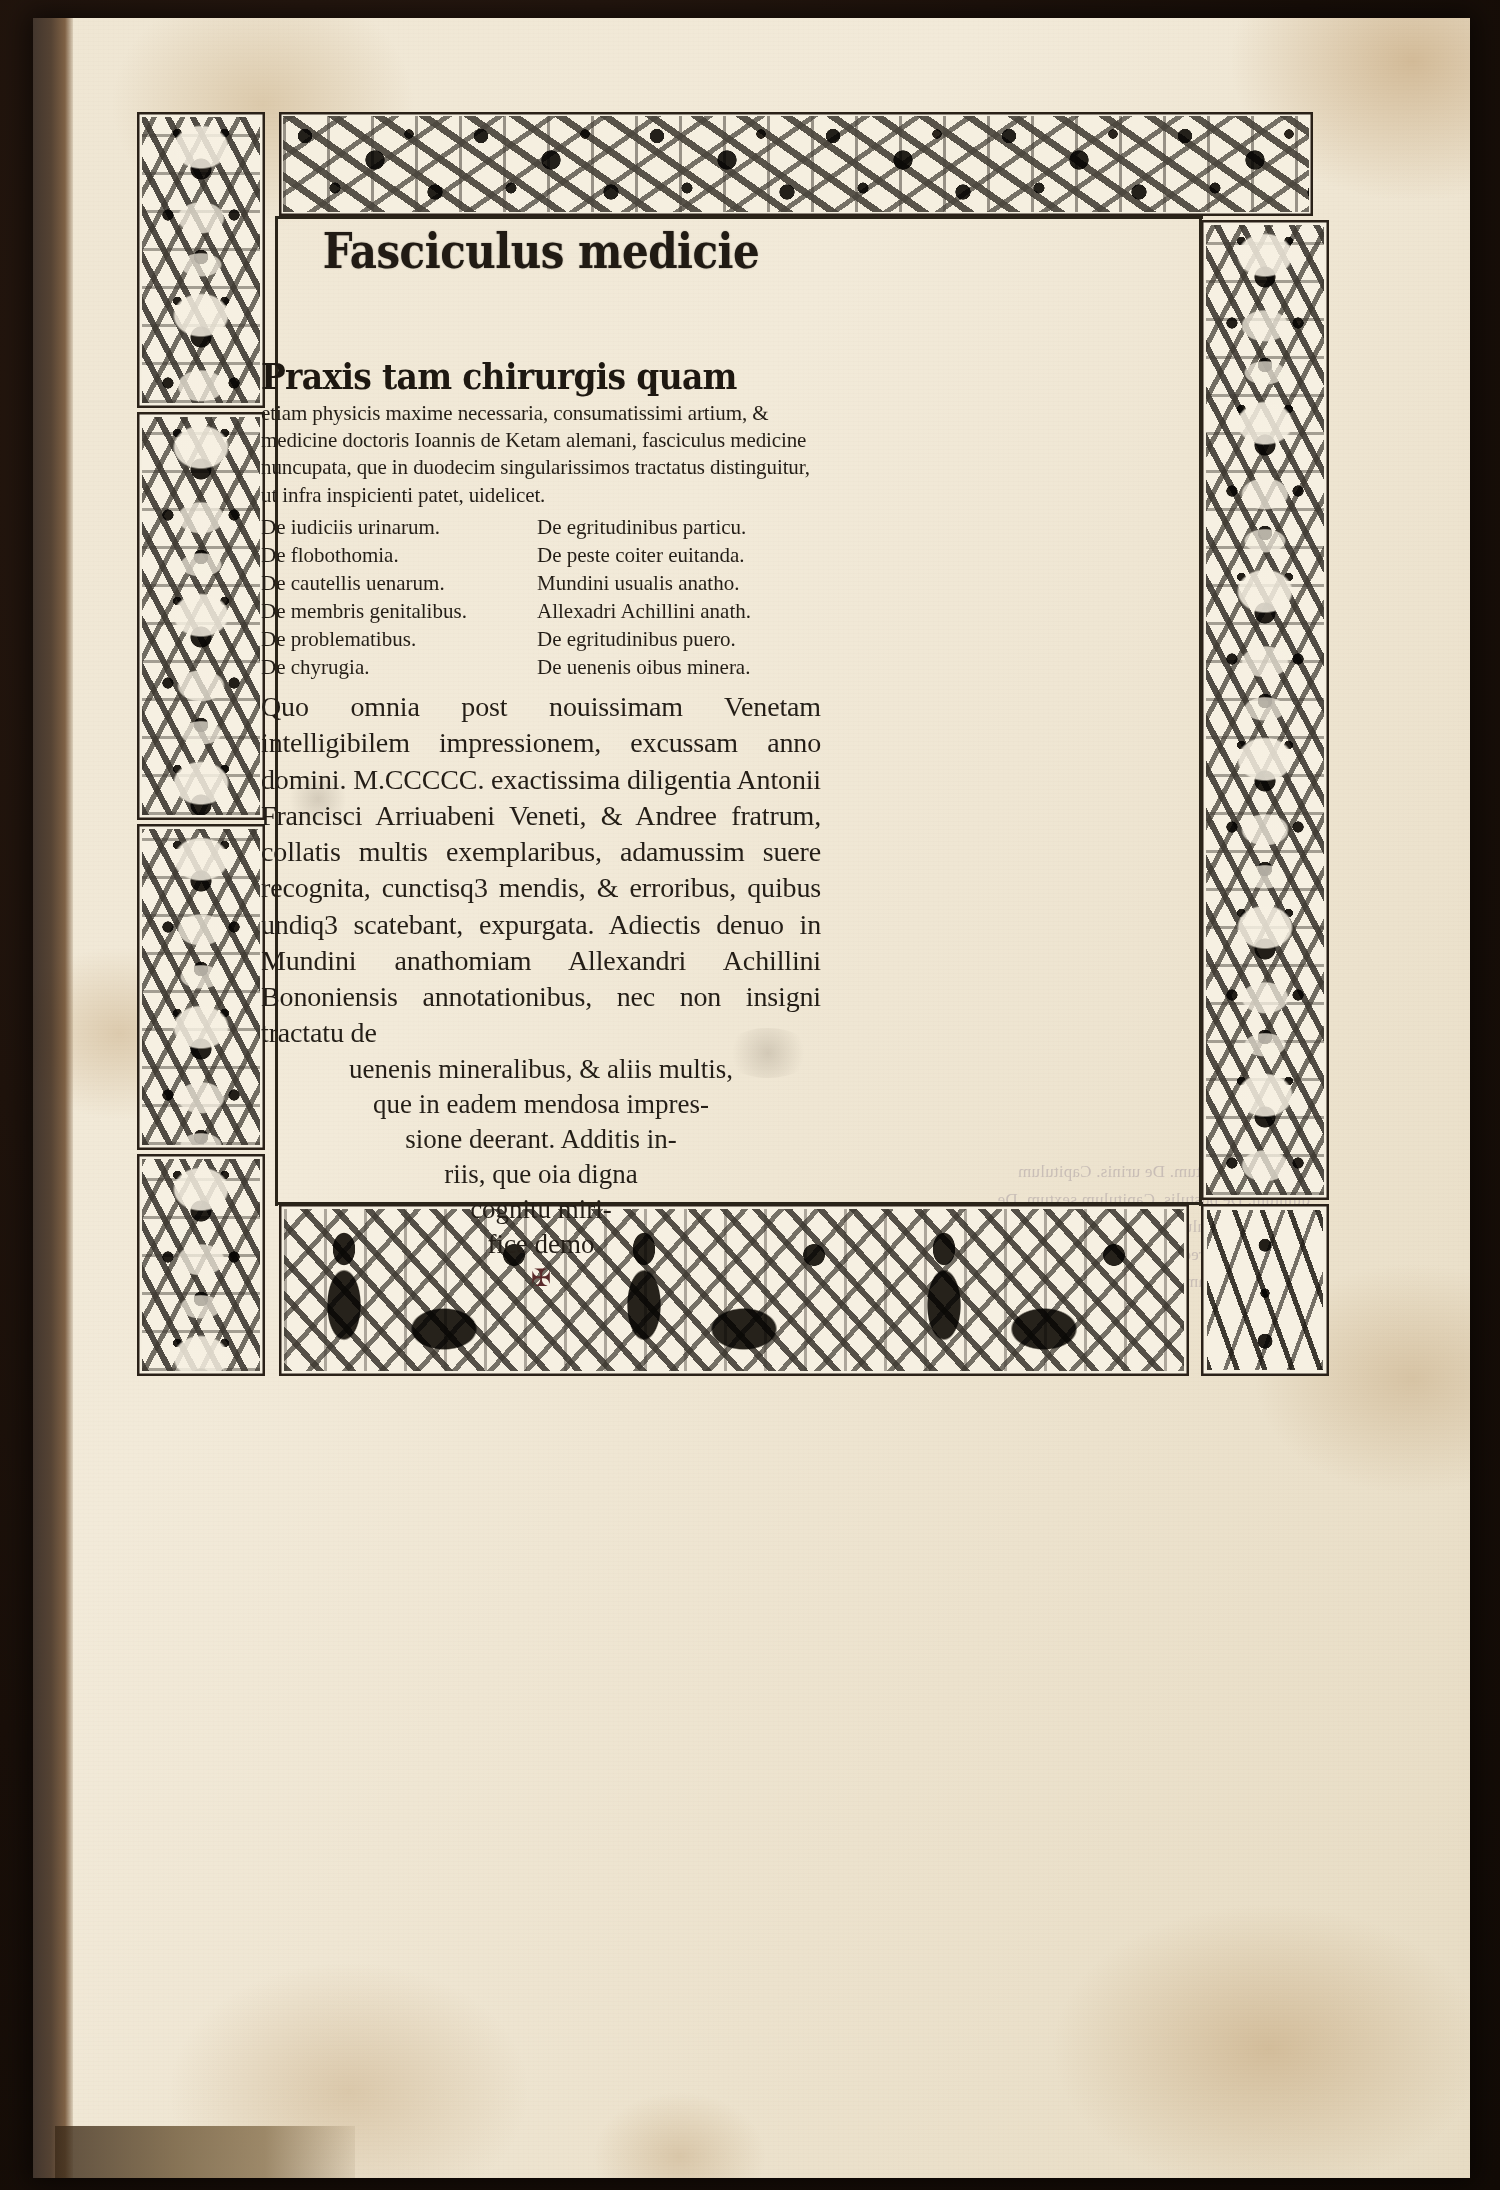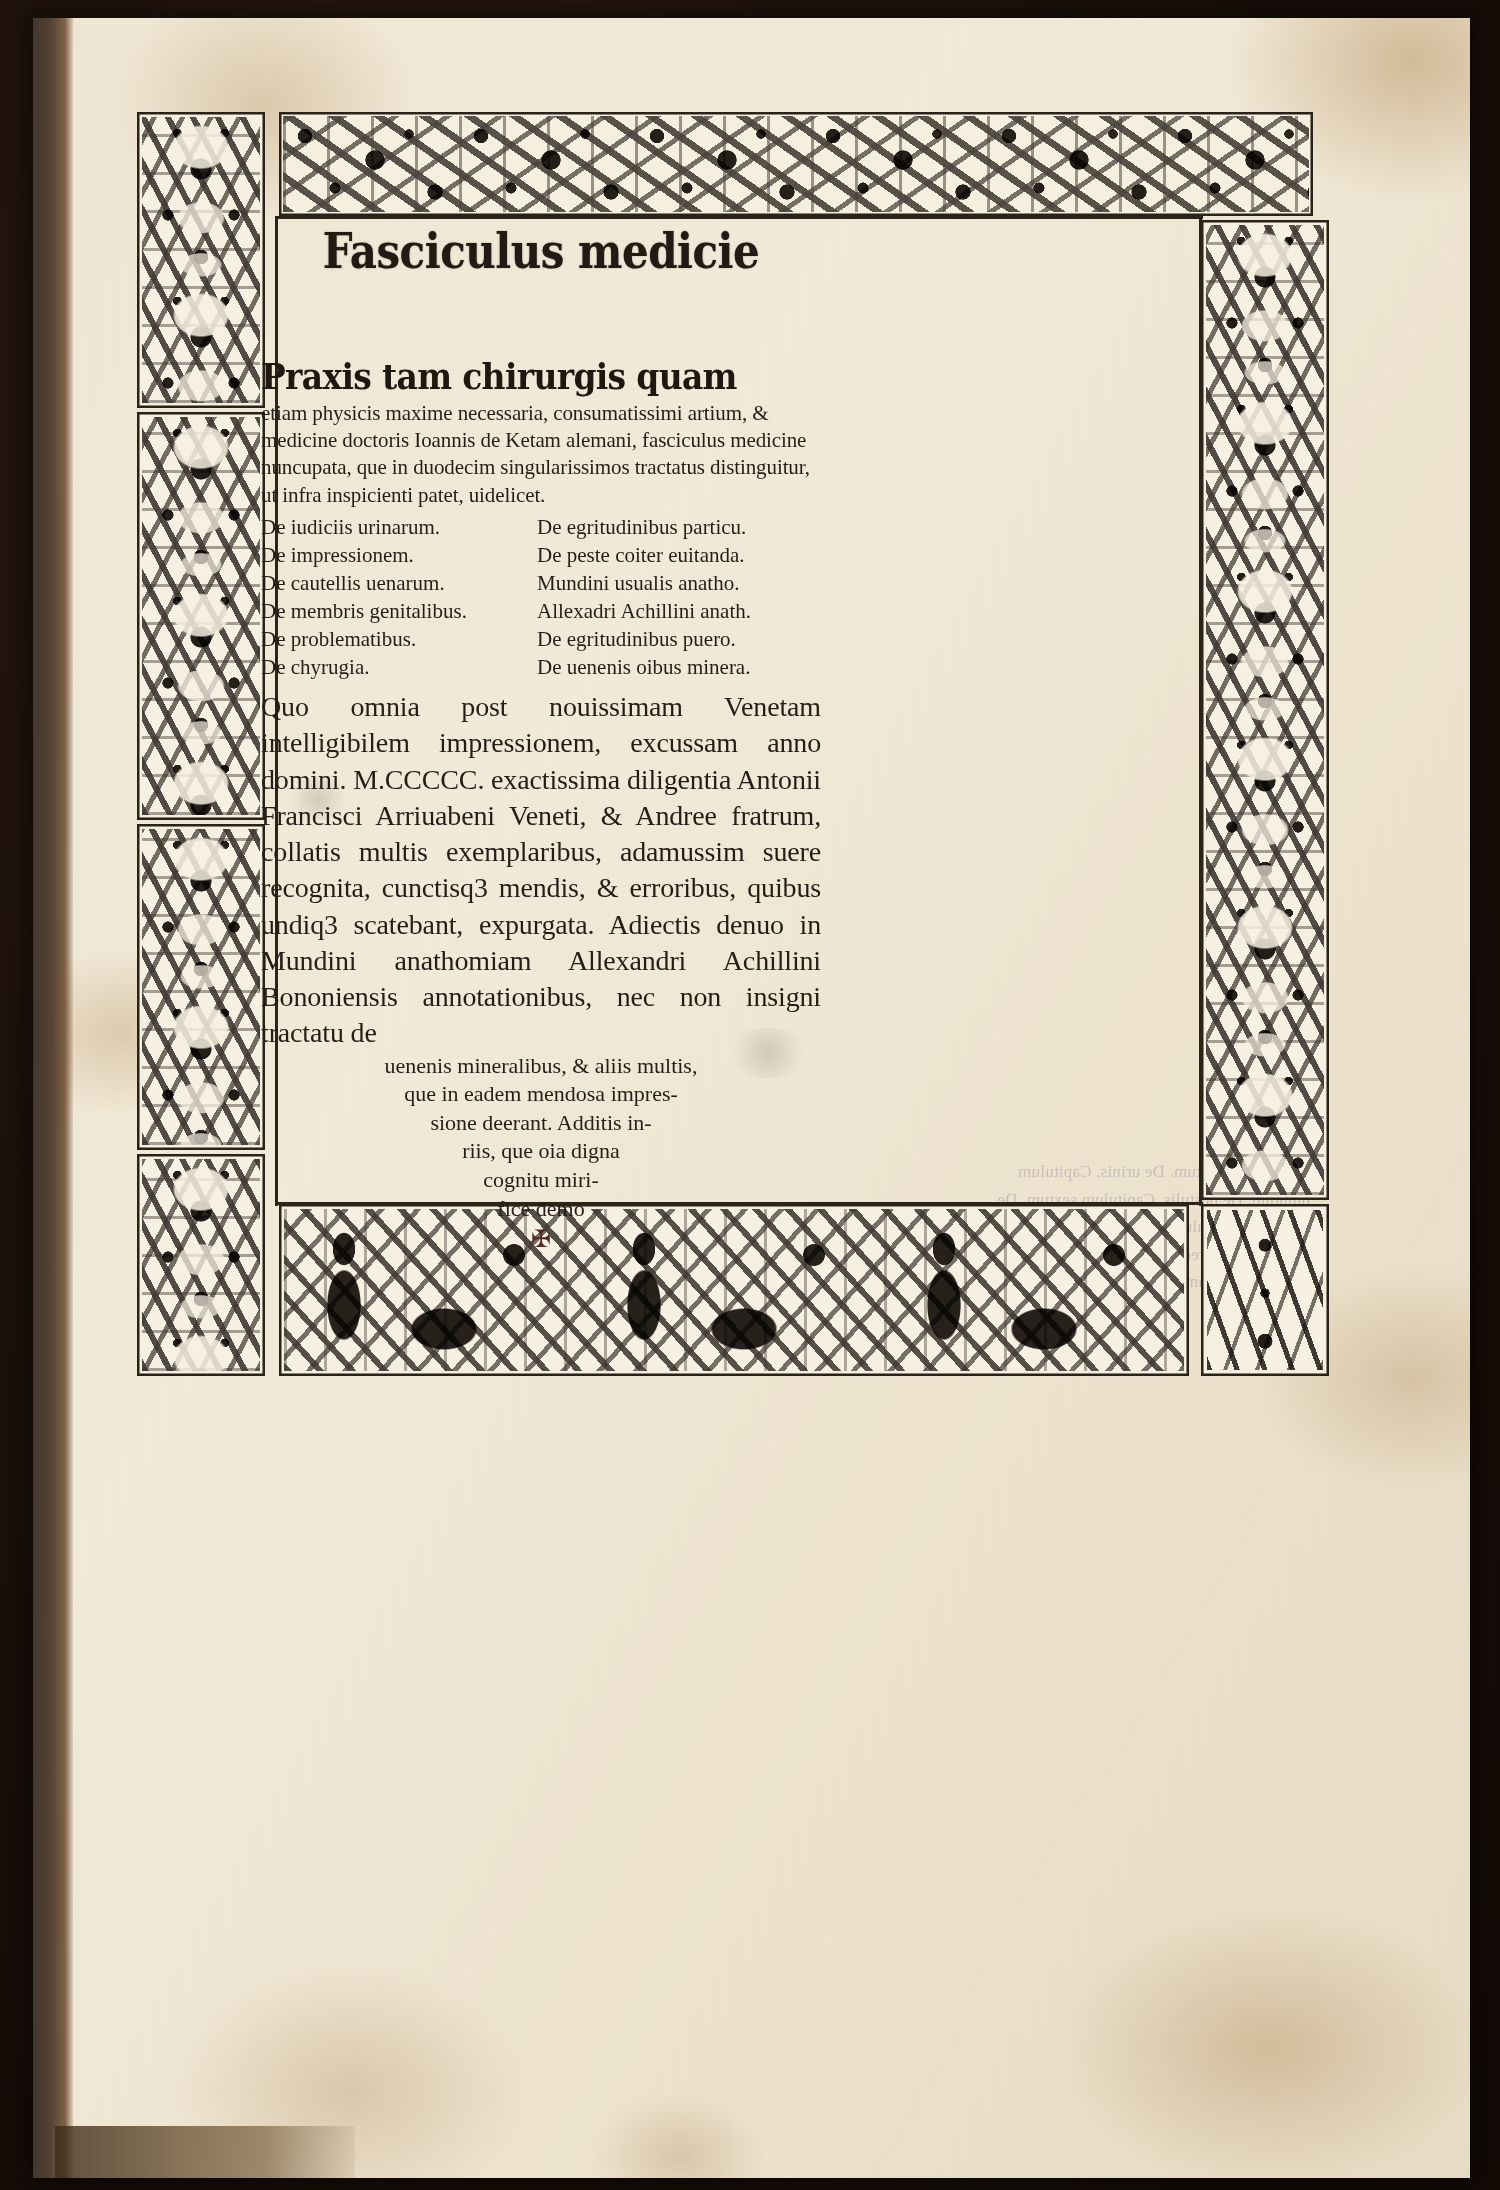--- a/index.html
+++ b/index.html
@@ -271,21 +271,21 @@
   .contents span { white-space: nowrap; }
   .para {
     font-size: 28px;
     line-height: 1.295;
     letter-spacing: -0.15px;
     margin: 2px 0 0 0;
     color: #241e17;
     text-align: justify;
   }
   .funnel {
-    font-size: 22px;
+    font-size: 27px;
     line-height: 1.30;
     color: #241e17;
   }
   .funnel div { text-align: center; }
   .maltese {
     text-align: center;
     font-size: 24px;
     line-height: 1;
     margin-top: 4px;
     color: #5a2a2a;
@@ -352,21 +352,21 @@
 
     <h1 class="headline-gothic">Fasciculus medicie</h1>
 
     <div class="title-big">Praxis tam chirurgis quam</div>
 
     <p class="lead">etiam physicis maxime necessaria, consumatissimi artium, &amp; medicine doctoris Ioannis de Ketam alemani, fasciculus medicine nuncupata, que in duodecim singularissimos tractatus distinguitur, ut infra inspicienti patet, uidelicet.</p>
 
     <div class="contents">
       <span>De iudiciis urinarum.</span>
       <span>De egritudinibus particu.</span>
-      <span>De impressionem.</span>
+      <span>De flobothomia.</span>
       <span>De peste coiter euitanda.</span>
       <span>De cautellis uenarum.</span>
       <span>Mundini usualis anatho.</span>
       <span>De membris genitalibus.</span>
       <span>Allexadri Achillini anath.</span>
       <span>De problematibus.</span>
       <span>De egritudinibus puero.</span>
       <span>De chyrugia.</span>
       <span>De uenenis oibus minera.</span>
     </div>

